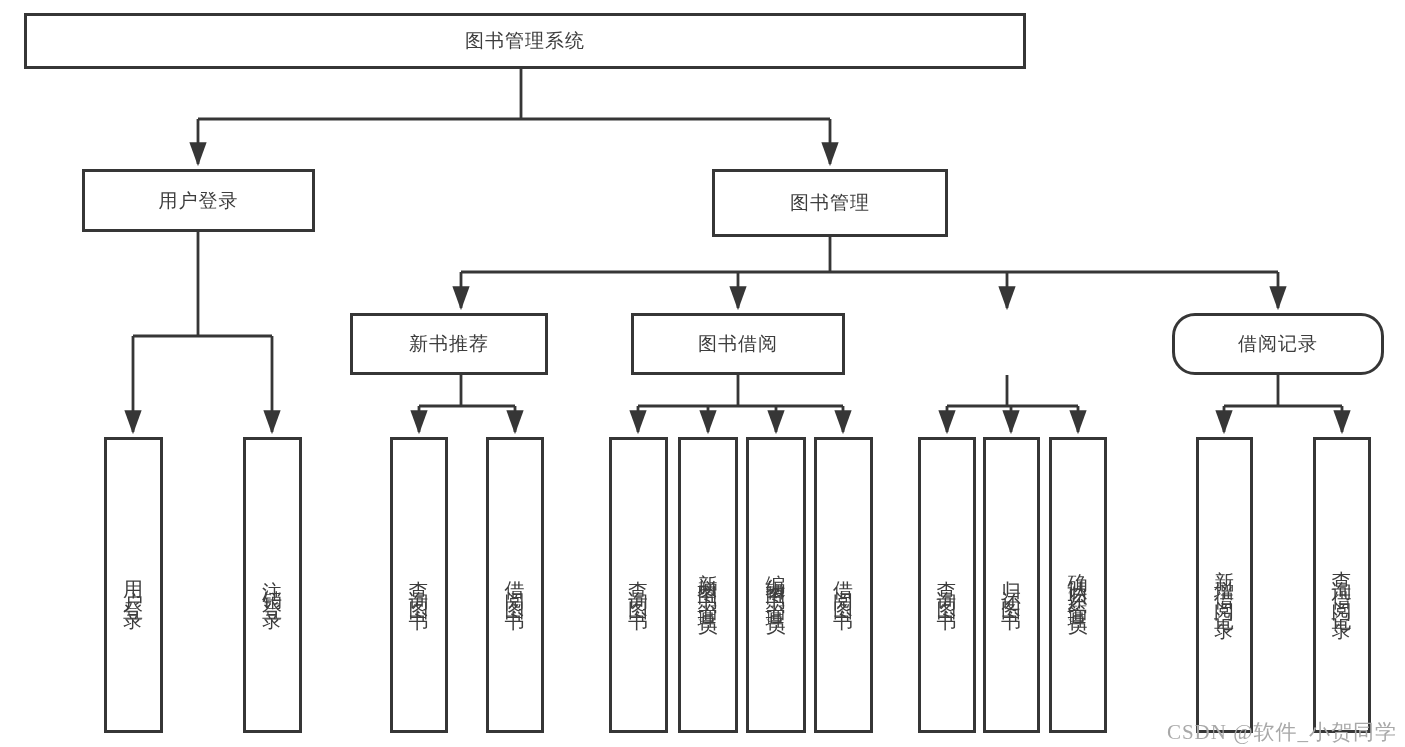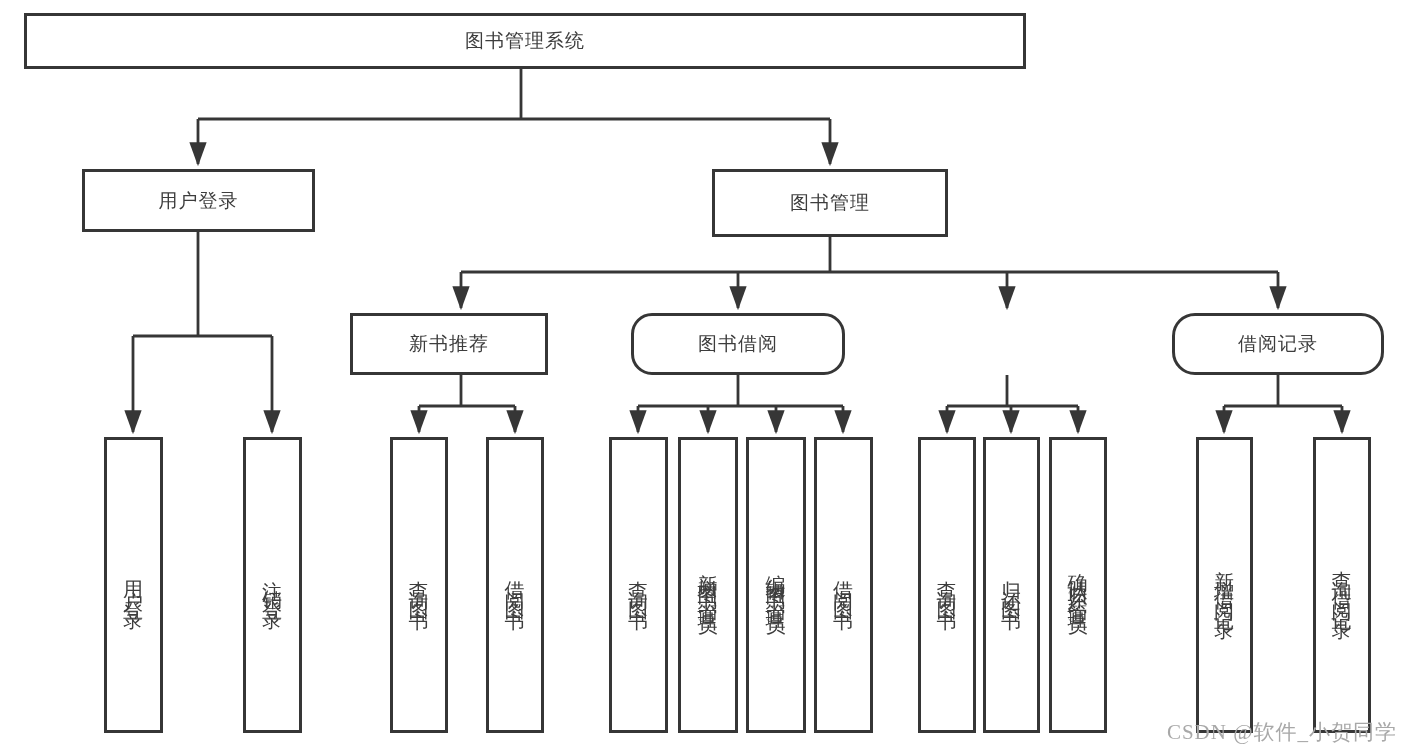--- a/index.html
+++ b/index.html
@@ -88,21 +88,21 @@
       <line x1="1342" y1="406" x2="1342" y2="432" marker-end="url(#arrow)"></line>
     </g>
   </svg>
 
   <div class="box hbox" style="left:24px;top:13px;width:1002px;height:56px;text-align:right;">图书管理系统</div>
 
   <div class="box hbox" style="left:82px;top:169px;width:233px;height:63px;">用户登录</div>
   <div class="box hbox" style="left:712px;top:169px;width:236px;height:68px;">图书管理</div>
 
   <div class="box hbox" style="left:350px;top:313px;width:198px;height:62px;">新书推荐</div>
-  <div class="box hbox" style="left:631px;top:313px;width:214px;height:62px;border-radius:21px;">图书借阅</div>
+  <div class="box hbox" style="left:631px;top:313px;width:214px;height:62px;">图书借阅</div>
   <div class="box hbox" style="left:1172px;top:313px;width:212px;height:62px;border-radius:23px;">借阅记录</div>
 
   <div class="box vbox" style="left:104px;top:437px;width:59px;height:296px;">
     <span>用户登录</span>
     </div>
   <div class="box vbox" style="left:243px;top:437px;width:59px;height:296px;">
     <span>注销登录</span>
     </div>
 
   <div class="box vbox" style="left:390px;top:437px;width:58px;height:296px;">

